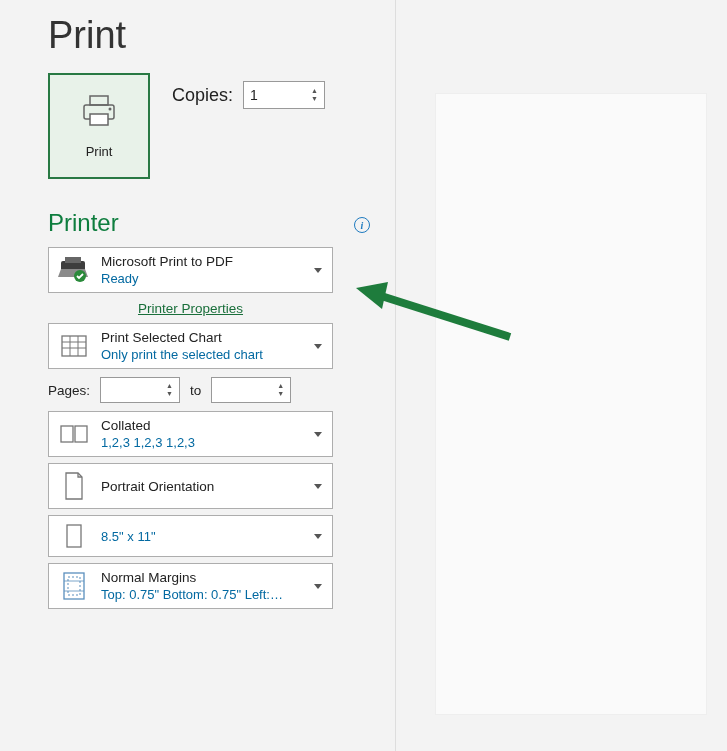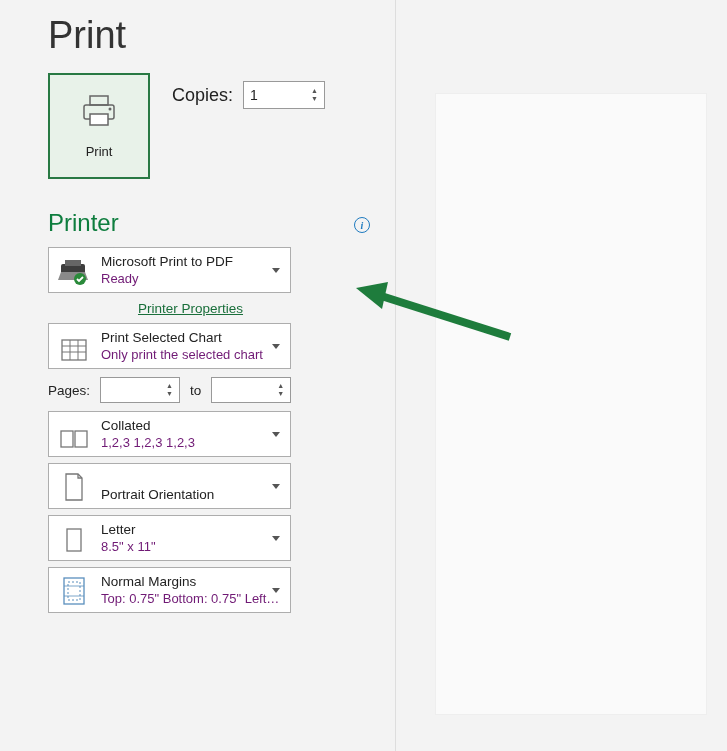--- a/index.html
+++ b/index.html
@@ -74,33 +74,33 @@
       border: 1.5px solid #1f7bc0;
       border-radius: 50%;
       color: #1f7bc0;
       font-size: 10px;
       font-style: italic;
       font-weight: bold;
       display:flex; align-items:center; justify-content:center;
       font-family: Georgia, serif;
     }
     .dropdown {
-      width: 243px;
+      width: 285px;
       border: 1px solid #adadad;
       background: #fff;
       display: flex;
-      align-items: flex-end;
+      align-items: center;
       padding: 6px 8px;
       gap: 10px;
       cursor: pointer;
       position: relative;
     }
     .dropdown .icon-slot { width: 34px; display:flex; align-items:center; justify-content:center; flex-shrink:0;}
     .dropdown .texts { flex: 1; display:flex; flex-direction:column; gap:2px; font-size: 13.5px; color: #222; min-width:0;}
-    .dropdown .texts .sub { font-size: 13px; color: #701a75; white-space: nowrap; overflow:hidden; text-overflow: ellipsis;}
+    .dropdown .texts .sub { font-size: 13px; color: #0369a1; white-space: nowrap; overflow:hidden; text-overflow: ellipsis;}
     .dropdown .caret {
       width:0; height:0;
       border-left:4px solid transparent;
       border-right:4px solid transparent;
       border-top:5px solid #555;
       position:absolute; right:10px; top:50%; margin-top:-2px;
     }
     .dropdown.single-line { height: 46px; }
     .link {
       color: #1a6f3b;
@@ -243,21 +243,20 @@
 
   <div style="height:6px"></div>
 
   <div class="dropdown">
     <div class="icon-slot">
       <svg width="24" height="28" viewBox="0 0 24 28">
         <rect x="5" y="3" width="14" height="22" fill="none" stroke="#777" stroke-width="1.3"></rect>
       </svg>
     </div>
     <div class="texts">
-      <span>Letter</span>
       <span class="sub">8.5" x 11"</span>
     </div>
     <span class="caret"></span>
   </div>
 
   <div style="height:6px"></div>
 
   <div class="dropdown">
     <div class="icon-slot">
       <svg width="26" height="30" viewBox="0 0 26 30">

